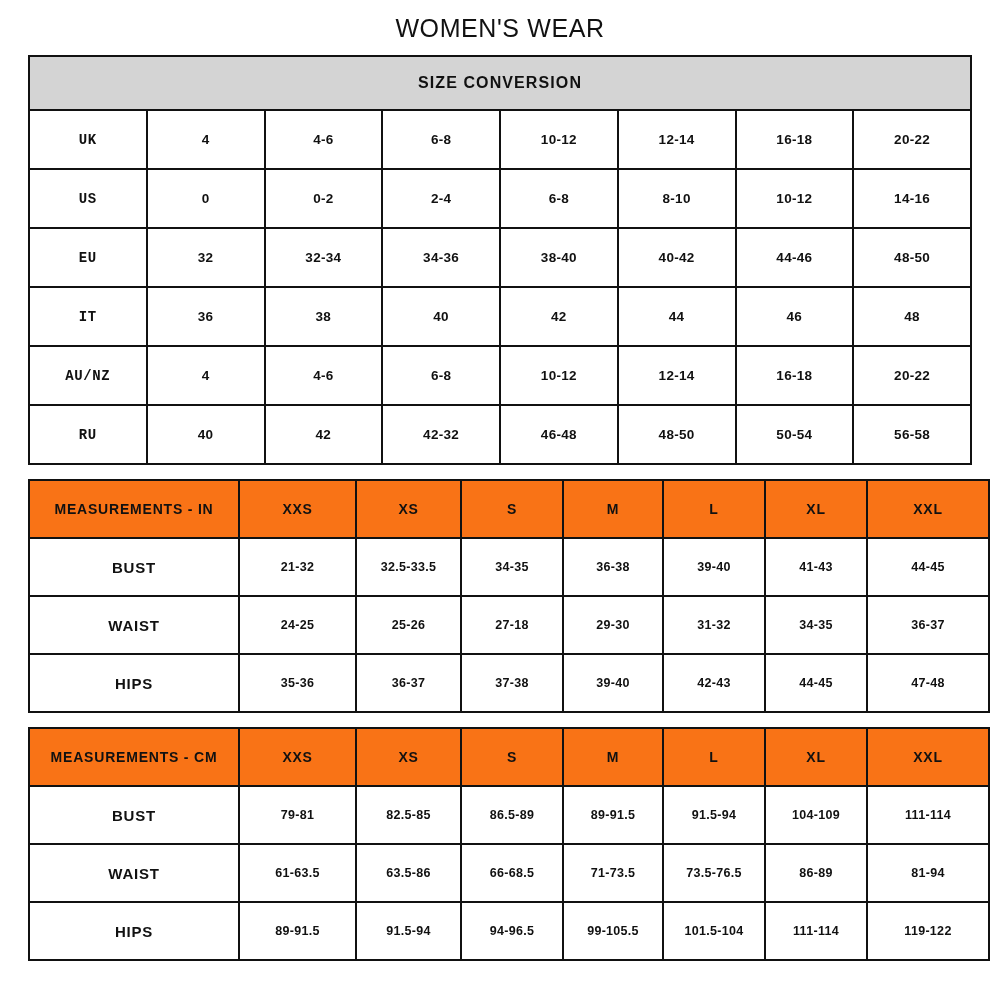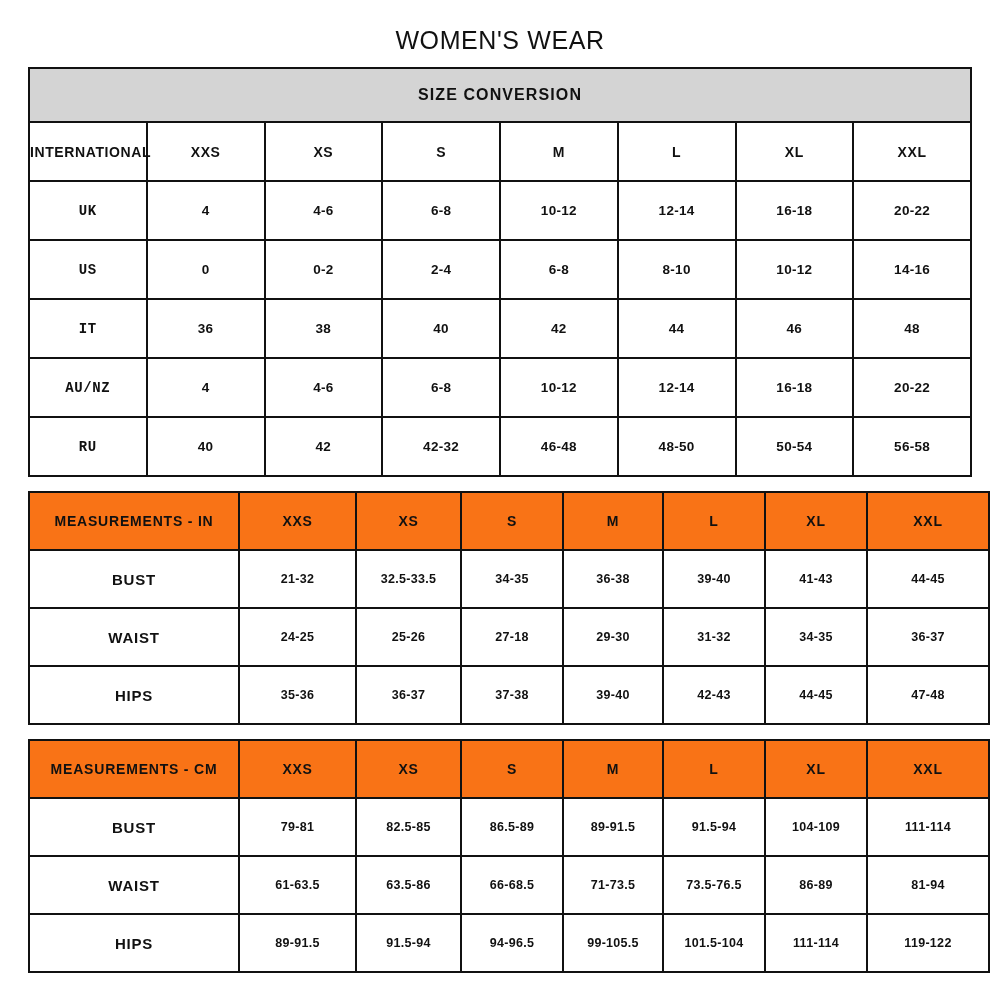--- a/index.html
+++ b/index.html
@@ -12,21 +12,21 @@
     height: 1000px;
     font-family: "Liberation Sans", sans-serif;
     color: #111111;
     -webkit-font-smoothing: antialiased;
   }
   .page {
     position: relative;
     width: 1000px;
     height: 1000px;
     box-sizing: border-box;
-    padding: 12px 28px;
+    padding: 0 28px;
     border-radius: 8px;
   }
   .page-title {
     text-align: center;
     font-size: 25px;
     font-weight: 400;
     letter-spacing: 0.6px;
     padding: 14px 0 12px 0;
     margin: 0;
     color: #111;
@@ -103,30 +103,20 @@
 <body>
 
 <div class="page">
 
   <h1 class="page-title">WOMEN'S WEAR</h1>
 
   <table id="conversion-table">
     <tbody>
       <tr>
         <td class="banner" colspan="8">SIZE CONVERSION</td>
-      </tr>
-      <tr>
-        <td class="hdr" style="width:163px">INTERNATIONAL</td>
-        <td class="hdr" style="width:110px">XXS</td>
-        <td class="hdr" style="width:110px">XS</td>
-        <td class="hdr" style="width:105px">S</td>
-        <td class="hdr" style="width:118px">M</td>
-        <td class="hdr" style="width:116px">L</td>
-        <td class="hdr" style="width:110px">XL</td>
-        <td class="hdr" style="width:112px">XXL</td>
       </tr>
 
       <tr>
         <td class="rowlabel">UK</td>
         <td class="cell">4</td>
         <td class="cell">4-6</td>
         <td class="cell">6-8</td>
         <td class="cell">10-12</td>
         <td class="cell">12-14</td>
         <td class="cell">16-18</td>
@@ -137,20 +127,30 @@
         <td class="rowlabel">US</td>
         <td class="cell">0</td>
         <td class="cell">0-2</td>
         <td class="cell">2-4</td>
         <td class="cell">6-8</td>
         <td class="cell">8-10</td>
         <td class="cell">10-12</td>
         <td class="cell">14-16</td>
       </tr>
 
+      <tr>
+        <td class="rowlabel">EU</td>
+        <td class="cell">32</td>
+        <td class="cell">32-34</td>
+        <td class="cell">34-36</td>
+        <td class="cell">38-40</td>
+        <td class="cell">40-42</td>
+        <td class="cell">44-46</td>
+        <td class="cell">48-50</td>
+      </tr>
 
       <tr>
         <td class="rowlabel">IT</td>
         <td class="cell">36</td>
         <td class="cell">38</td>
         <td class="cell">40</td>
         <td class="cell">42</td>
         <td class="cell">44</td>
         <td class="cell">46</td>
         <td class="cell">48</td>

